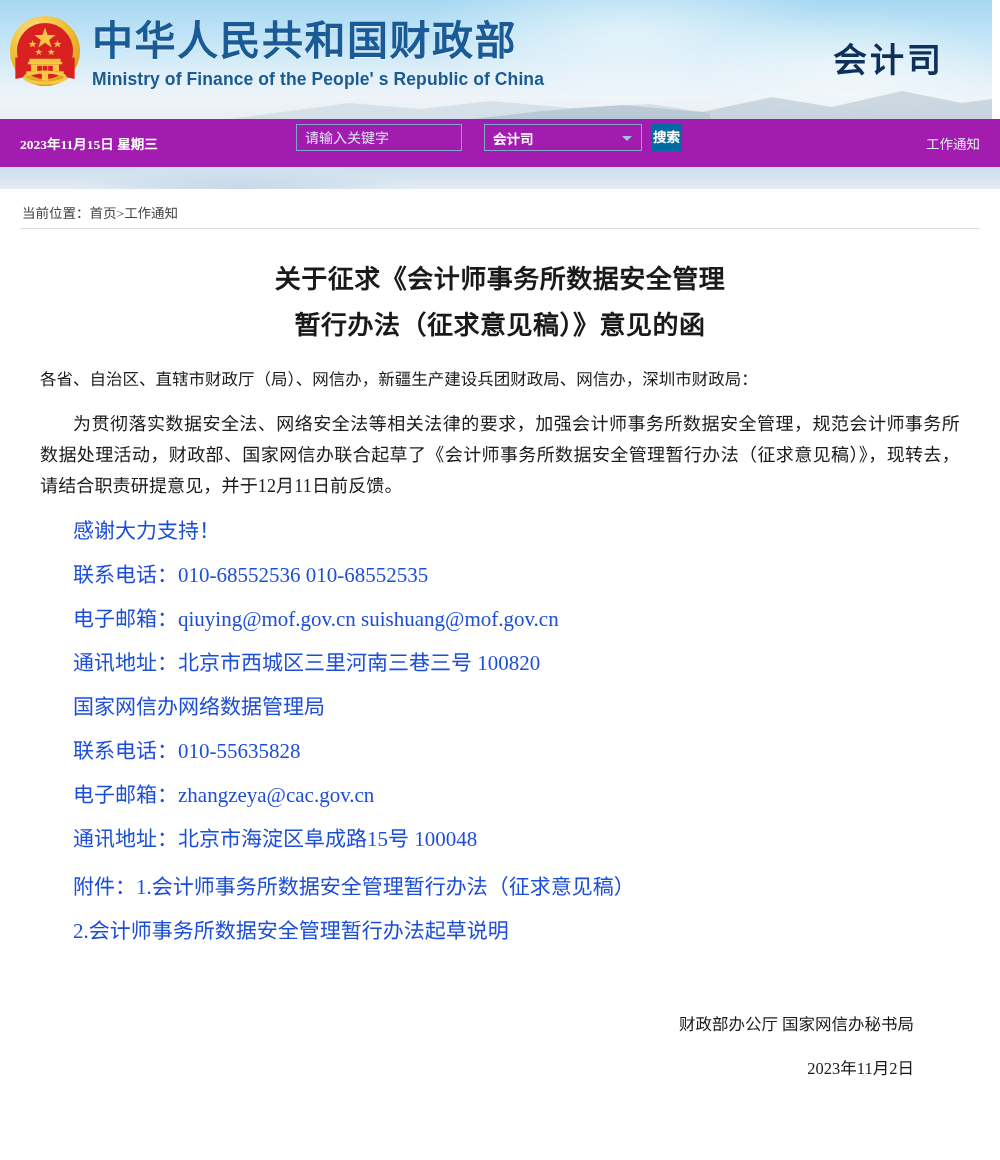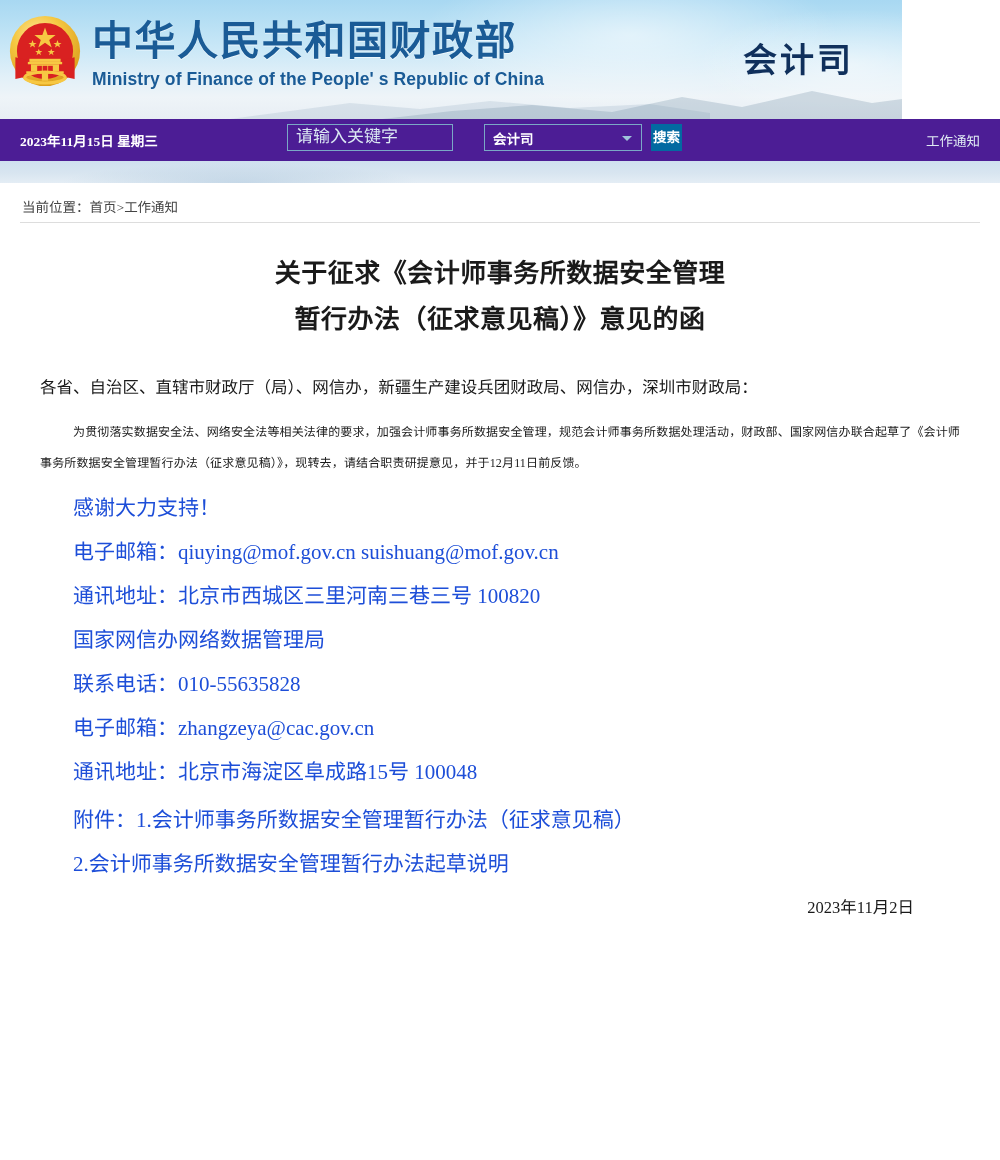--- a/index.html
+++ b/index.html
@@ -16,21 +16,21 @@
   .page {
     position: relative;
     width: 1000px;
     height: 1160px;
     background: #ffffff;
   }
 
   
   .header {
     position: relative;
-    width: 902px;
+    width: 992px;
     height: 119px;
     background: linear-gradient(to bottom,
         #a8d8f2 0%,
         #b6dff4 18%,
         #cbe8f7 42%,
         #e2f0f8 65%,
         #eef4f8 82%,
         #e8eef4 100%);
     overflow: hidden;
   }
@@ -104,45 +104,45 @@
     font-weight: bold;
     letter-spacing: 3px;
     color: #10305c;
     white-space: nowrap;
   }
 
   
   .navbar {
     position: relative;
     width: 1000px;
-    height: 42px;
-    background: #4c1d95;
+    height: 48px;
+    background: #a21caf;
     display: flex;
     align-items: center;
   }
 
   .nav-date {
     position: absolute;
     left: 20px;
     font-family: "Liberation Serif", "DejaVu Serif", serif;
     font-size: 13.5px;
     font-weight: bold;
     color: #ffffff;
     white-space: nowrap;
   }
 
   .search-input {
     position: absolute;
-    left: 287px; top: 124px;
+    left: 296px; top: 124px;
     width: 166px; height: 27px;
     background: transparent;
     border: 1px solid #7aa8c6;
     color: #e7f1f8;
-    font-family: Liberation Mono, monospace;
-    font-size: 17px;
+    font-family: Liberation Sans, sans-serif;
+    font-size: 14px;
     padding: 0 8px;
     line-height: 25px;
     outline: none;
   }
   .search-input::placeholder { color: #dbe9f3; opacity: 1; }
 
   .dept-select {
     position: absolute;
     left: 484px; top: 124px;
     width: 158px; height: 27px;
@@ -257,32 +257,32 @@
     letter-spacing: 0.5px;
   }
 
   .body-area {
     margin: 0 auto;
     width: 924px;
     padding: 0 2px;
   }
 
   .p-salutation {
-    margin-top: 30px;
+    margin-top: 16px;
     font-family: "Liberation Serif", "DejaVu Serif", serif;
     font-size: 16.5px;
     color: #1a1a1a;
     line-height: 30px;
     text-align: justify;
   }
 
   .p-main {
     margin-top: 14px;
     font-family: "Liberation Serif", "DejaVu Serif", serif;
-    font-size: 12px;
+    font-size: 18px;
     color: #1a1a1a;
     line-height: 31px;
     text-align: justify;
     text-indent: 33px;
     letter-spacing: 0.15px;
   }
 
   .p-line {
     margin-top: 14px;
     margin-left: 33px;
@@ -396,30 +396,34 @@
 
 
     <div class="body-area">
 
       <div class="p-salutation">各省、自治区、直辖市财政厅（局）、网信办，新疆生产建设兵团财政局、网信办，深圳市财政局：</div>
 
       <div class="p-main">为贯彻落实数据安全法、网络安全法等相关法律的要求，加强会计师事务所数据安全管理，规范会计师事务所数据处理活动，财政部、国家网信办联合起草了《会计师事务所数据安全管理暂行办法（征求意见稿）》，现转去，请结合职责研提意见，并于12月11日前反馈。</div>
 
       <div class="p-line">感谢大力支持！</div>
 
+      <div class="p-line">联系电话：010-68552536  010-68552535</div>
       <div class="p-line">电子邮箱：qiuying@mof.gov.cn suishuang@mof.gov.cn</div>
       <div class="p-line">通讯地址：北京市西城区三里河南三巷三号 100820</div>
       <div class="p-line">国家网信办网络数据管理局</div>
       <div class="p-line">联系电话：010-55635828</div>
       <div class="p-line">电子邮箱：zhangzeya@cac.gov.cn</div>
       <div class="p-line">通讯地址：北京市海淀区阜成路15号 100048</div>
 
       <div class="p-line attach-1">附件：1.会计师事务所数据安全管理暂行办法（征求意见稿）</div>
       <div class="p-line attach-2">2.会计师事务所数据安全管理暂行办法起草说明</div>
 
+      <div class="sign-block">
+        <div class="sign-org">财政部办公厅  国家网信办秘书局</div>
+      </div>
       <div class="sign-block" style="margin-top:14px;">
         <div class="sign-org">2023年11月2日</div>
       </div>
 
     </div>
   </div>
 
 </div>
 
 </body></html>

